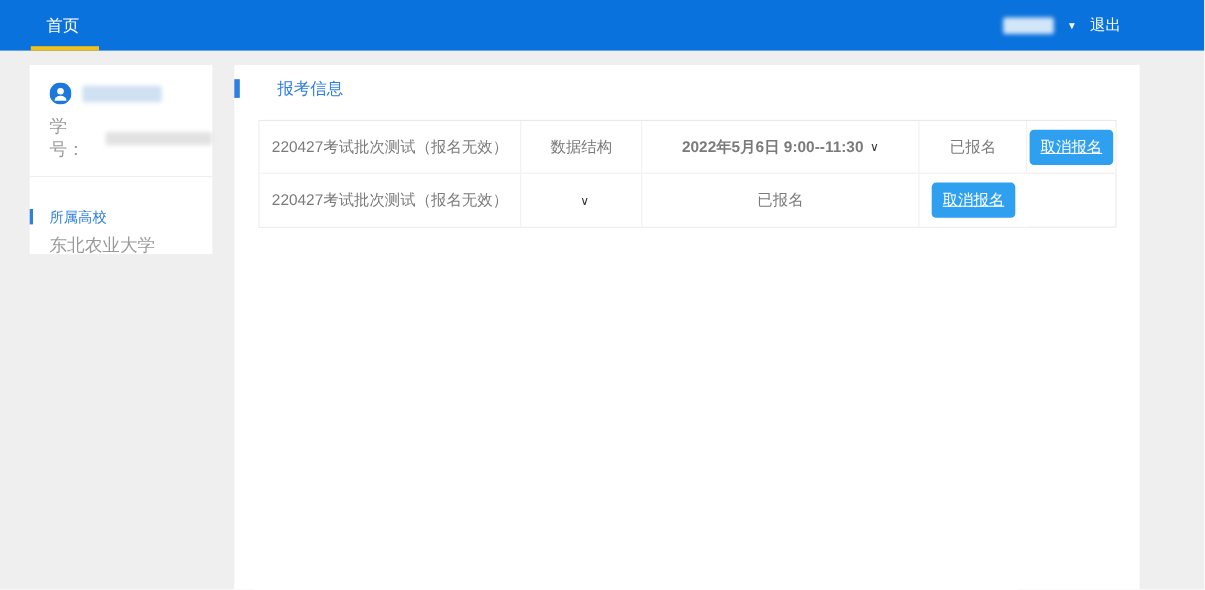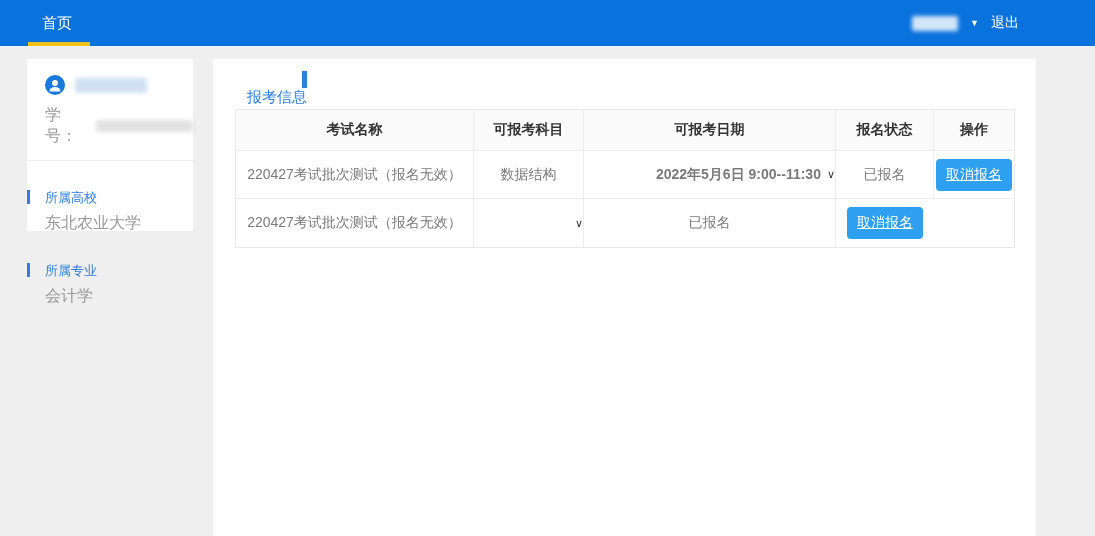--- a/index.html
+++ b/index.html
@@ -43,32 +43,32 @@
   .aff-value{padding:6px 0 0 18px;font-size:16px;color:#9a9a9a;}
 
   .menu-card{left:27px;top:248px;width:166px;height:86px;}
   .menu-item{height:43px;display:flex;align-items:center;gap:9px;padding:0 14px 0 18px;font-size:14px;color:#555;cursor:pointer;}
   .menu-item .mi-icon{width:16px;height:16px;flex:0 0 auto;display:flex;}
   .menu-item.active{height:44px;background:var(--active-menu-blue);color:#fff;}
   .menu-arrow{margin-left:auto;font-size:14px;color:rgba(255,255,255,.85);}
 
   
   .main-panel{position:absolute;left:213px;top:59px;width:823px;height:477px;background:#fff;}
-  .section-title{position:absolute;left:0;top:12px;display:flex;align-items:flex-end;flex-direction:column;}
+  .section-title{position:absolute;left:0;top:12px;display:flex;align-items:center;}
   .title-bar{width:5px;height:17px;background:var(--accent-blue);}
   .title-text{margin-left:34px;font-size:15px;color:var(--accent-blue);}
 
   .table{position:absolute;left:22px;top:50px;width:780px;border:1px solid #e9e9e9;background:#fff;}
   .t-row{display:grid;grid-template-columns:238px 110px 252px 98px 80px;}
   .t-cell{display:flex;align-items:center;justify-content:center;border-right:1px solid #ededed;border-bottom:1px solid #ededed;font-size:14px;}
   .t-cell:last-child{border-right:none;}
   .t-head .t-cell{height:41px;background:#fafafa;color:#333;font-weight:bold;}
   .t-body .t-cell{height:48px;color:#7a7a7a;background:#fff;}
   .t-body:last-child .t-cell{border-bottom:none;}
-  .date-cell{color:#1d1d1d;font-weight:600;cursor:pointer;justify-content:flex-end;}
+  .date-cell{color:#1d1d1d;font-weight:600;cursor:pointer;}
   .chev{margin-left:6px;font-size:11px;color:#333;font-weight:400;}
   .cancel-btn{background:var(--button-blue);color:#fff;border:none;border-radius:4px;font-size:14px;padding:7px 10px;cursor:pointer;text-decoration:underline;}
 </style>
 </head>
 <body>
 
 <div class="page">
 
   <div class="top-bar">
     <div class="home-tab">
@@ -98,44 +98,30 @@
     </div>
     <div class="profile-divider"></div>
 
     <div class="aff-block">
       <div class="aff-label-row">
         <span class="aff-bar"></span>
         <span class="aff-label">所属高校</span>
       </div>
       <div class="aff-value">东北农业大学</div>
     </div>
-    <div class="aff-block">
-      <div class="aff-label-row">
-        <span class="aff-bar"></span>
-        <span class="aff-label">所属专业</span>
-      </div>
-      <div class="aff-value">会计学</div>
-    </div>
   </div>
 
 
   <div class="main-panel">
     <div class="section-title">
       <span class="title-bar"></span>
       <span class="title-text">报考信息</span>
     </div>
 
     <div class="table">
-      <div class="t-row t-head">
-        <div class="t-cell">考试名称</div>
-        <div class="t-cell">可报考科目</div>
-        <div class="t-cell">可报考日期</div>
-        <div class="t-cell">报名状态</div>
-        <div class="t-cell">操作</div>
-      </div>
 
       <div class="t-row t-body">
         <div class="t-cell">220427考试批次测试（报名无效）</div>
         <div class="t-cell">数据结构</div>
         <div class="t-cell date-cell">
           <span>2022年5月6日 9:00--11:30</span>
           <span class="chev">∨</span>
         </div>
         <div class="t-cell">已报名</div>
         <div class="t-cell">

